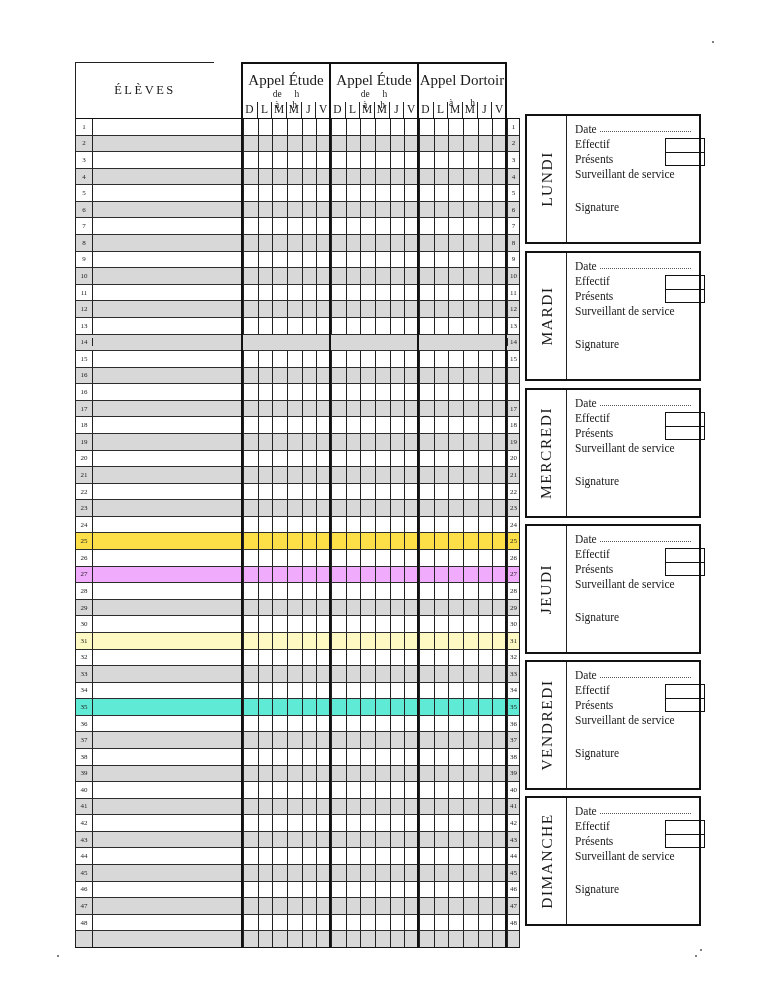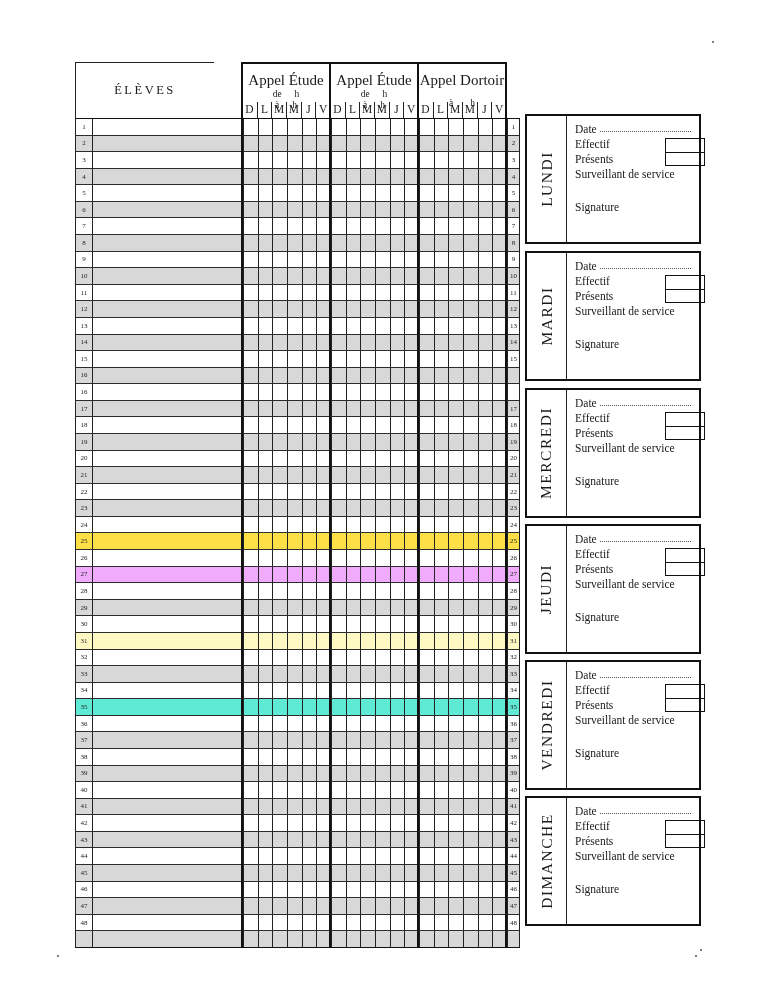--- a/index.html
+++ b/index.html
@@ -409,21 +409,21 @@
           <div class="day-cell"></div>
           <div class="day-cell"></div>
           <div class="day-cell"></div>
           <div class="day-cell"></div>
           <div class="day-cell"></div>
           <div class="day-cell"></div>
           <div class="day-cell"></div>
           <div class="day-cell"></div>
           <div class="num-cell num-right">13</div>
         </div>
-        <div class="trow" style="background: rgb(216, 216, 216);">
+        <div class="trow" style="background: rgb(216, 216, 216); align-items: center;">
           <div class="num-cell num-left">14</div>
           <div class="name-cell"></div>
           <div class="day-cell"></div>
           <div class="day-cell"></div>
           <div class="day-cell"></div>
           <div class="day-cell"></div>
           <div class="day-cell"></div>
           <div class="day-cell"></div>
           <div class="day-cell"></div>
           <div class="day-cell"></div>

